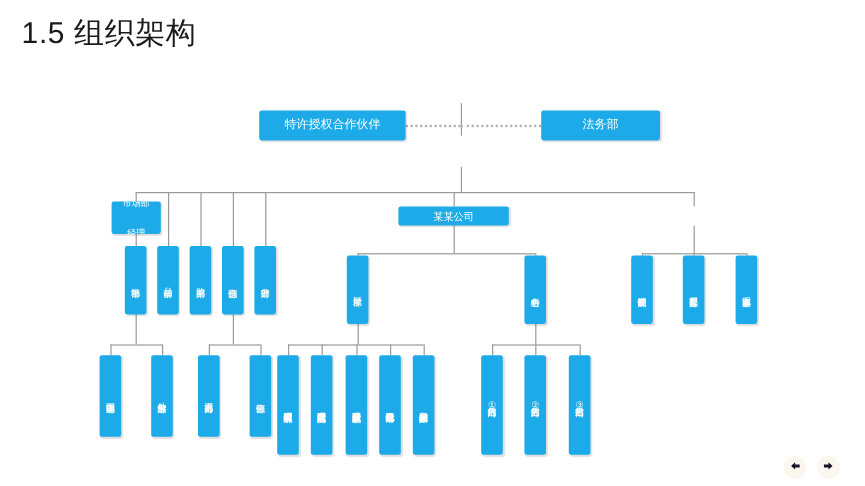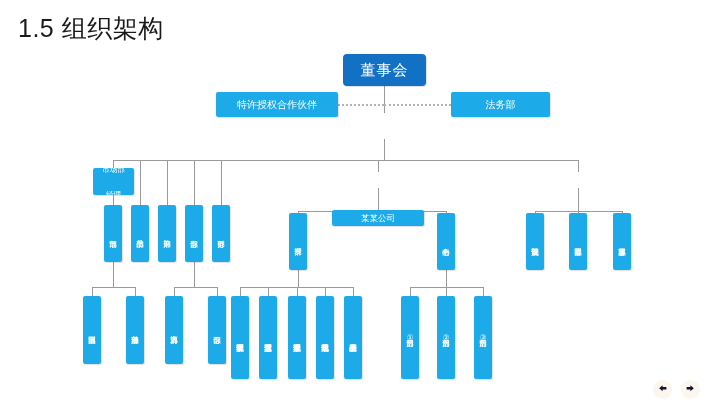--- a/index.html
+++ b/index.html
@@ -106,33 +106,32 @@
   <div class="ln lnv" style="left:297px;top:287px;height:9px;"></div>
   <div class="ln lnv" style="left:325px;top:287px;height:9px;"></div>
   <div class="ln lnv" style="left:353px;top:287px;height:9px;"></div>
 
   <div class="ln lnv" style="left:446px;top:270px;height:17px;"></div>
   <div class="ln lnh" style="left:410px;top:287px;width:73px;"></div>
   <div class="ln lnv" style="left:410px;top:287px;height:9px;"></div>
   <div class="ln lnv" style="left:446px;top:287px;height:9px;"></div>
   <div class="ln lnv" style="left:483px;top:287px;height:9px;"></div>
 
-  <div class="box dark t16" style="left:343px;top:54px;width:83px;height:32px;">董事会</div>
 
   <div class="box t11" style="left:216px;top:92px;width:122px;height:25px;">特许授权合作伙伴</div>
 
   <div class="box t11" style="left:451px;top:92px;width:99px;height:25px;">法务部</div>
 
 
   <div class="box t8" style="left:93px;top:168px;width:41px;height:27px;flex-direction:column;gap:16px;">
     <span>市场部</span>
     <span>经理</span>
   </div>
 
-  <div class="box t9" style="left:332px;top:172px;width:92px;height:16px;margin-top:38px;">某某公司</div>
+  <div class="box t9" style="left:332px;top:172px;width:92px;height:16px;">某某公司</div>
 
 
   <div class="box vert t8" style="left:104px;top:205px;width:18px;height:57px;">市场部</div>
   <div class="box vert t8" style="left:131px;top:205px;width:18px;height:57px;">品质部</div>
   <div class="box vert t8" style="left:158px;top:205px;width:18px;height:57px;">采购部</div>
   <div class="box vert t8" style="left:185px;top:205px;width:18px;height:57px;">综合部</div>
   <div class="box vert t8" style="left:212px;top:205px;width:18px;height:57px;">财务部</div>
 
   <div class="box vert t8" style="left:289px;top:213px;width:18px;height:57px;">研发部</div>
   <div class="box vert t8" style="left:437px;top:213px;width:18px;height:57px;">售后中心</div>

